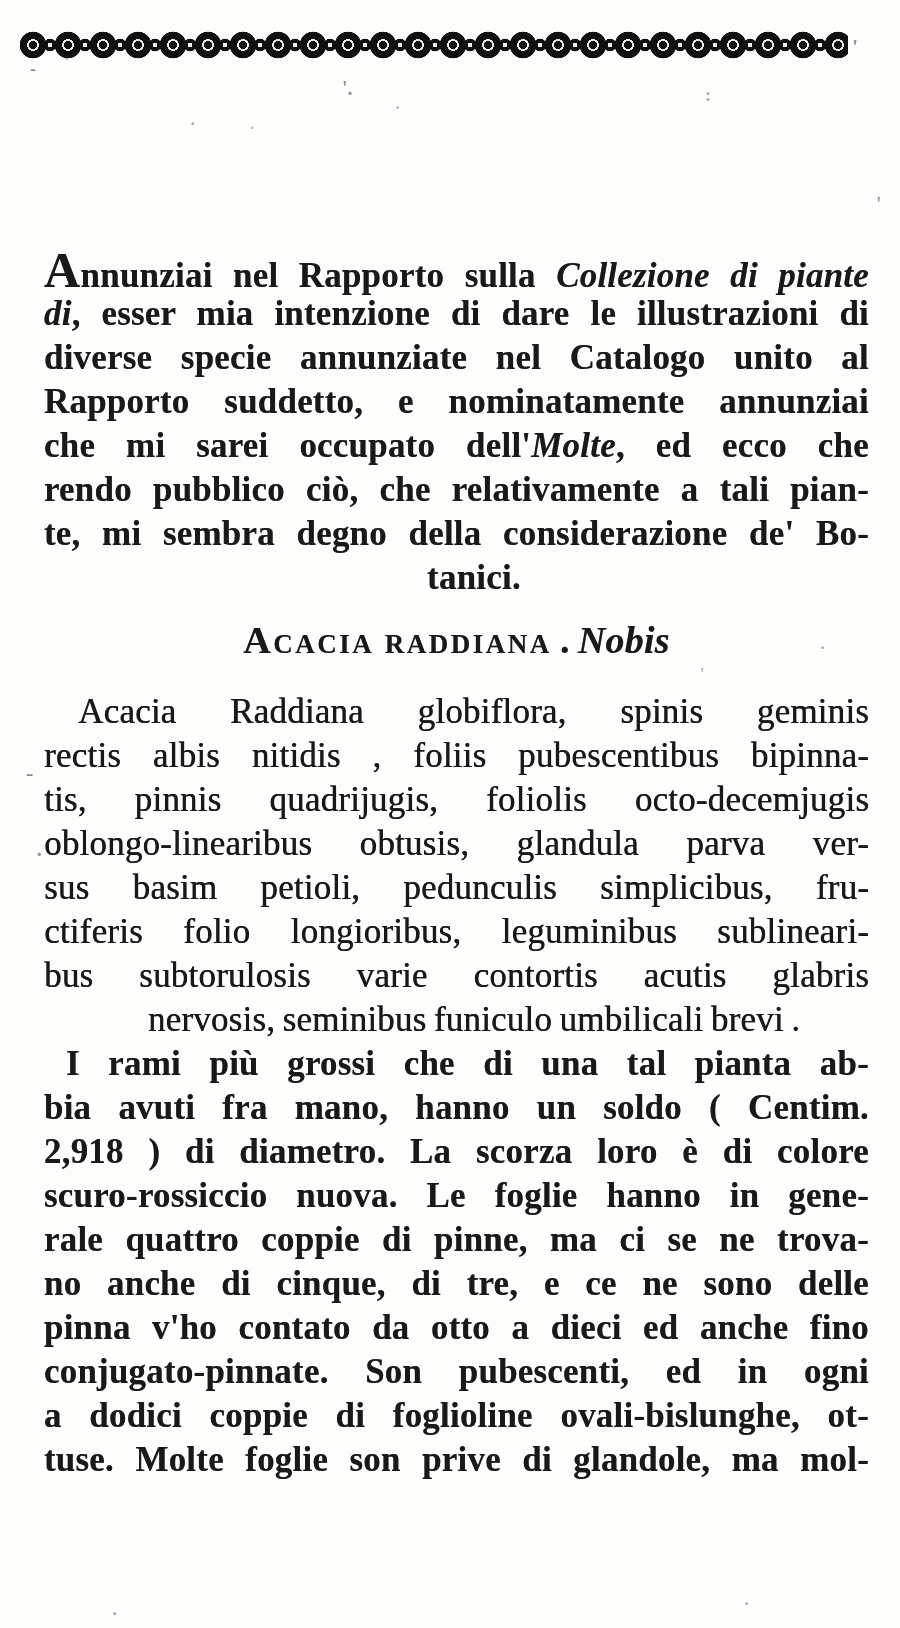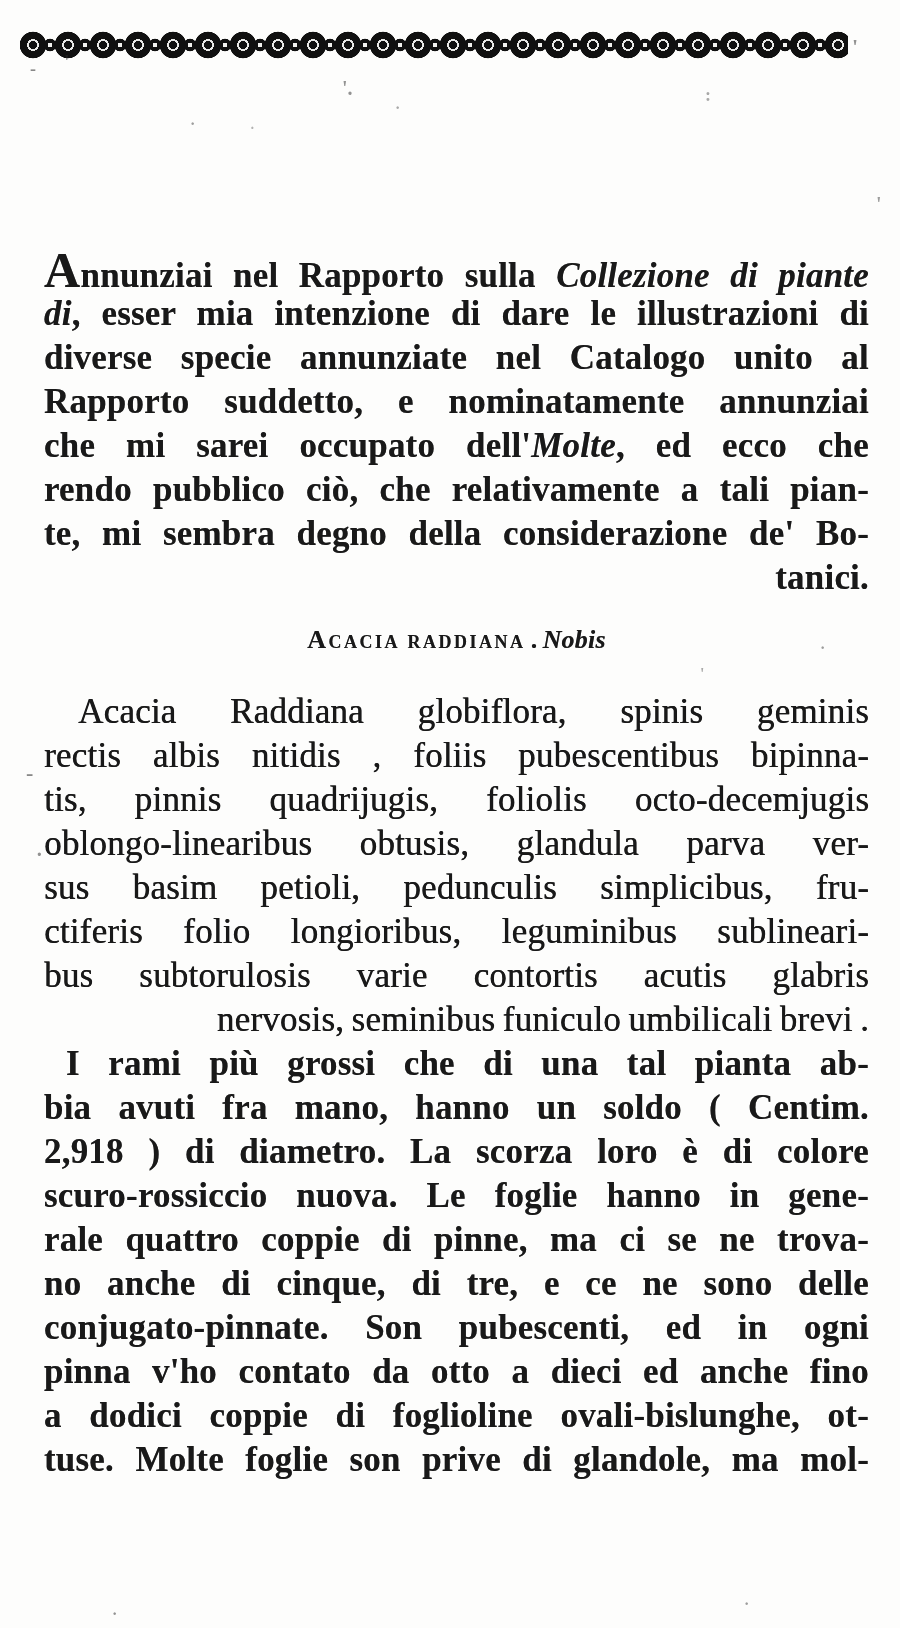--- a/index.html
+++ b/index.html
@@ -31,24 +31,24 @@
     position:absolute;
     left:44px;right:31px;top:248px;
     font-size:35px;
     line-height:44px;
     letter-spacing:.2px;
     word-spacing:-1.5px;
     text-shadow:0 0 .5px rgba(25,25,25,.6);
   }
   .line{height:44px;line-height:44px;white-space:nowrap;}
   .line.j{text-align:justify;text-align-last:justify;white-space:normal;}
-  .line.l{text-align:right;margin-left:35px;}
+  .line.l{text-align:center;margin-left:35px;}
   .line.c{text-align:center;text-align-last:center;}
   .block.heading{margin-top:18px;margin-bottom:28px;}
-  .block.heading .line{font-size:26px;}
+  .block.heading .line{font-size:38px;}
   .r{font-weight:700;}
   .bi{font-weight:700;font-style:italic;}
   .lat{font-weight:400;text-shadow:.45px 0 0 currentColor;}
   .rlat{font-weight:400;text-shadow:.45px 0 0 currentColor;}
   .sc{font-variant:small-caps;font-weight:700;letter-spacing:2.5px;}
   .init{font-weight:700;font-size:50px;letter-spacing:.5px;}
   .artifact{
     position:absolute;
     color:#2a2a2a;
     font-weight:700;
@@ -85,22 +85,22 @@
         <div class="line j"><span class="lat">bus subtorulosis varie contortis acutis glabris</span></div>
         <div class="line l"><span class="lat">nervosis, seminibus funiculo umbilicali brevi .</span></div>
       </section>
       <section class="block para">
         <div class="line j" style="text-indent: 22px;"><span class="r">I rami più grossi che di una tal pianta ab-</span></div>
         <div class="line j"><span class="r">bia avuti fra mano, hanno un soldo ( Centim.</span></div>
         <div class="line j"><span class="r">2,918 ) di diametro. La scorza loro è di colore</span></div>
         <div class="line j"><span class="r">scuro-rossiccio nuova. Le foglie hanno in gene-</span></div>
         <div class="line j"><span class="r">rale quattro coppie di pinne, ma ci se ne trova-</span></div>
         <div class="line j"><span class="r">no anche di cinque, di tre, e ce ne sono delle</span></div>
+        <div class="line j"><span class="r">pinna v'ho contato da otto a dieci ed anche fino</span></div>
         <div class="line j"><span class="r">conjugato-pinnate. Son pubescenti, ed in ogni</span></div>
-        <div class="line j"><span class="r">pinna v'ho contato da otto a dieci ed anche fino</span></div>
         <div class="line j"><span class="r">a dodici coppie di foglioline ovali-bislunghe, ot-</span></div>
         <div class="line j"><span class="r">tuse. Molte foglie son prive di glandole, ma mol-</span></div>
       </section>
     </main>
   <div id="artifacts">
       <span class="artifact" style="left: 30px; top: 60px; font-size: 18px; opacity: 0.55;">-</span>
       <span class="artifact" style="left: 64px; top: 52px; font-size: 20px; opacity: 0.5;">'</span>
       <span class="artifact" style="left: 342px; top: 78px; font-size: 20px; opacity: 0.5;">'.</span>
       <span class="artifact" style="left: 190px; top: 116px; font-size: 16px; opacity: 0.45;">·</span>
       <span class="artifact" style="left: 395px; top: 100px; font-size: 16px; opacity: 0.4;">·</span>

